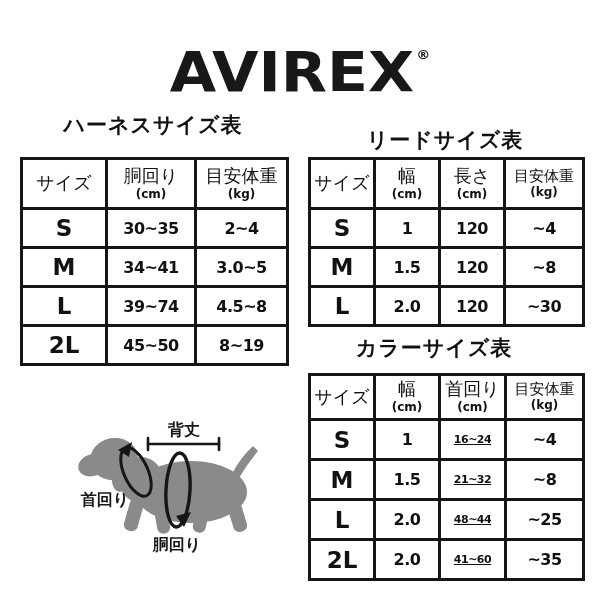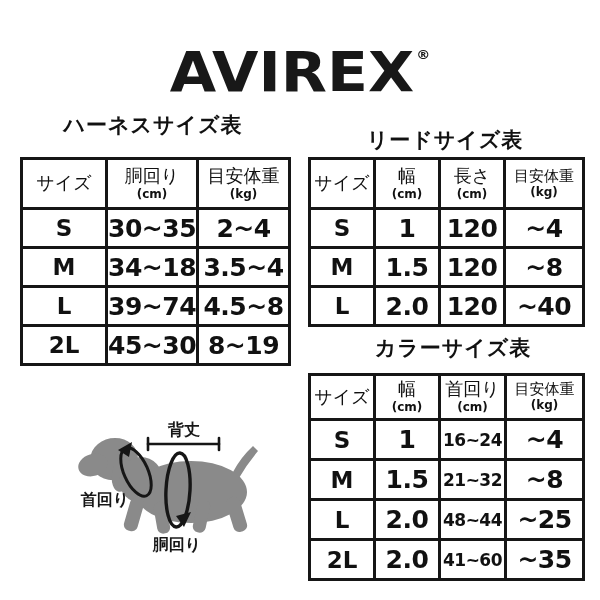--- a/index.html
+++ b/index.html
@@ -22,22 +22,22 @@
   .sz th, .sz td {
     border:3px solid #161616; text-align:center; vertical-align:middle;
     padding:0; overflow:hidden;
   }
   .sz th .h-main { display:block; font-size:18px; font-weight:400; line-height:1.15; }
   .sz th .h-main.h-sm { font-size:15px; }
   .sz th .h-unit { display:block; font-size:12px; font-weight:700; line-height:1.2; }
   .sz th .h-unit:empty { display:none; }
   .sz td { font-weight:800; }
   .c-size { font-size:23px; }
-  .c-val  { font-size:25px; letter-spacing:-0.5px; }
-  .c-val-sm { font-size:17px; letter-spacing:-0.5px; }
+  .c-val  { font-size:16px; letter-spacing:-0.5px; }
+  .c-val-sm { font-size:11px; letter-spacing:-0.5px;text-decoration:underline; }
   .tbl-harness tr.hd { height:50px; } .tbl-harness tr.rw { height:39px; }
   .tbl-leash   tr.hd { height:50px; } .tbl-leash   tr.rw { height:39px; }
   .tbl-collar  tr.hd { height:45px; } .tbl-collar  tr.rw { height:40px; }
   .dog-figure { position:absolute; left:30px; top:400px; width:270px; height:200px; }
   .dog-figure svg { display:block; width:100%; height:100%; }
   .dog-figure text { font-family:"DejaVu Sans","Liberation Sans",sans-serif; font-weight:700; }
 </style>
 </head>
 <body>
 
@@ -65,31 +65,31 @@
           <span class="h-unit">(kg)</span>
         </th>
   </tr>
   <tr class="rw">
     <td class="c-size">S</td>
     <td class="c-val">30~35</td>
     <td class="c-val">2~4</td>
   </tr>
   <tr class="rw">
     <td class="c-size">M</td>
-    <td class="c-val">34~18</td>
-    <td class="c-val">3.5~4</td>
+    <td class="c-val">34~41</td>
+    <td class="c-val">3.0~5</td>
   </tr>
   <tr class="rw">
     <td class="c-size">L</td>
     <td class="c-val">39~74</td>
     <td class="c-val">4.5~8</td>
   </tr>
   <tr class="rw">
     <td class="c-size">2L</td>
-    <td class="c-val">45~30</td>
+    <td class="c-val">45~50</td>
     <td class="c-val">8~19</td>
   </tr>
 </tbody>
   </table>
 
 <div class="sec-title" style="left:308px; top:126px; width:274px;">リードサイズ表</div>
 
 <table class="sz tbl-leash" style="left:308px; top:157px;">
   <colgroup>
       <col style="width:65px">
@@ -124,26 +124,26 @@
   <tr class="rw">
     <td class="c-size">M</td>
     <td class="c-val">1.5</td>
     <td class="c-val">120</td>
     <td class="c-val">~8</td>
   </tr>
   <tr class="rw">
     <td class="c-size">L</td>
     <td class="c-val">2.0</td>
     <td class="c-val">120</td>
-    <td class="c-val">~40</td>
+    <td class="c-val">~30</td>
   </tr>
 </tbody>
   </table>
 
-<div class="sec-title" style="left:316px; top:334px; width:274px;">カラーサイズ表</div>
+<div class="sec-title" style="left:297px; top:334px; width:274px;">カラーサイズ表</div>
 
 <table class="sz tbl-collar" style="left:308px; top:373px;">
   <colgroup>
       <col style="width:65px">
       <col style="width:65px">
       <col style="width:66px">
       <col style="width:78px">
     </colgroup>
   <tbody>
       <tr class="hd">

